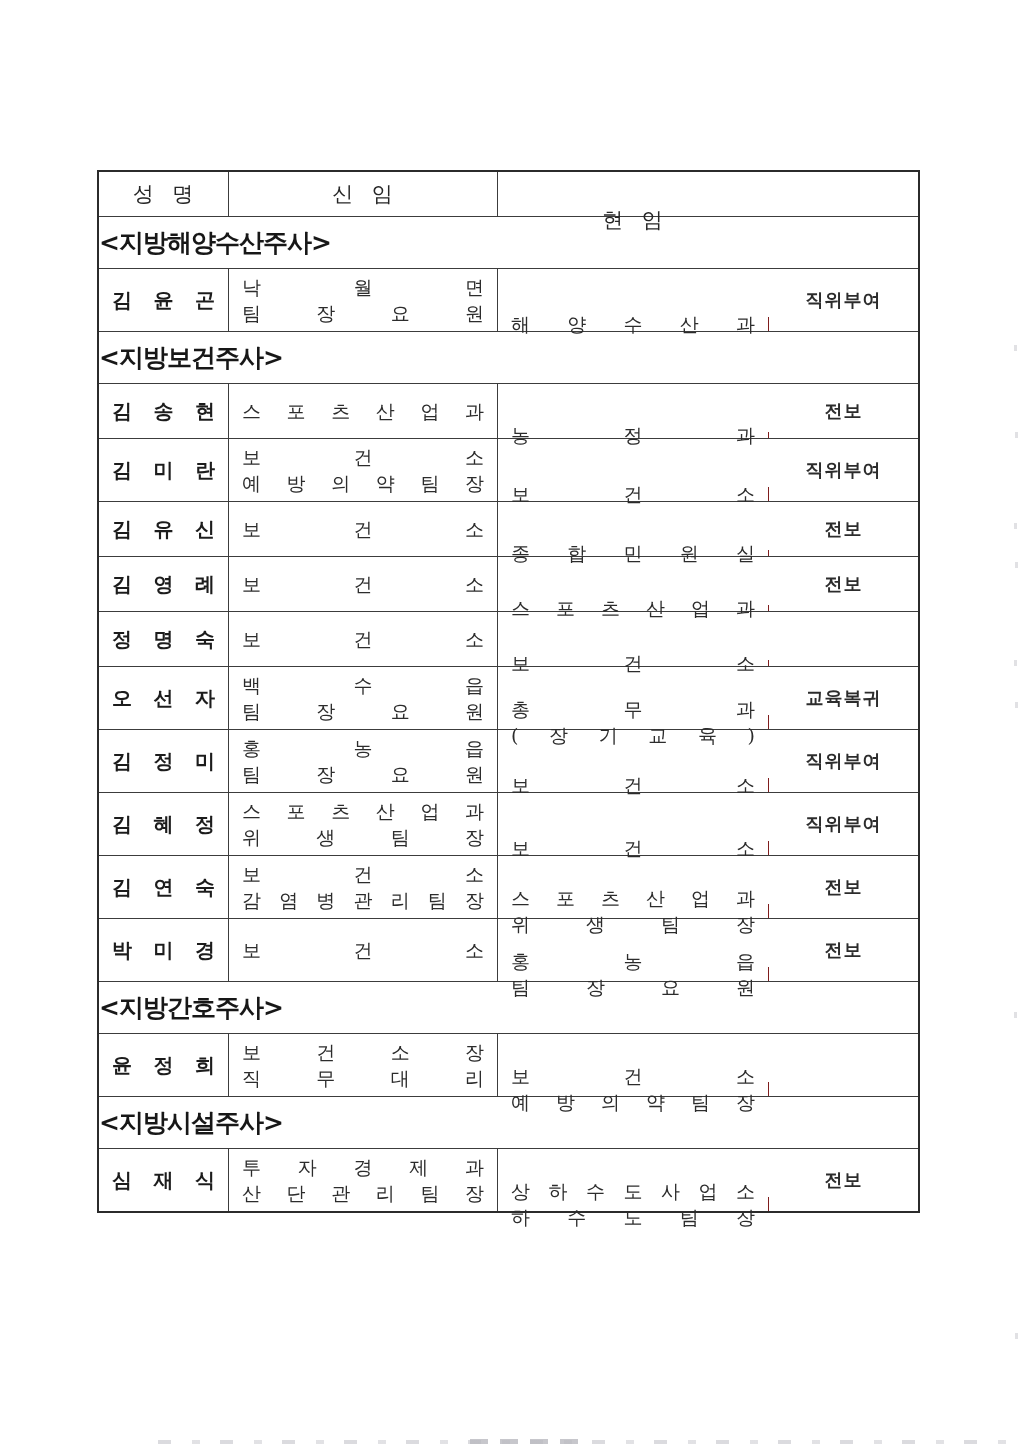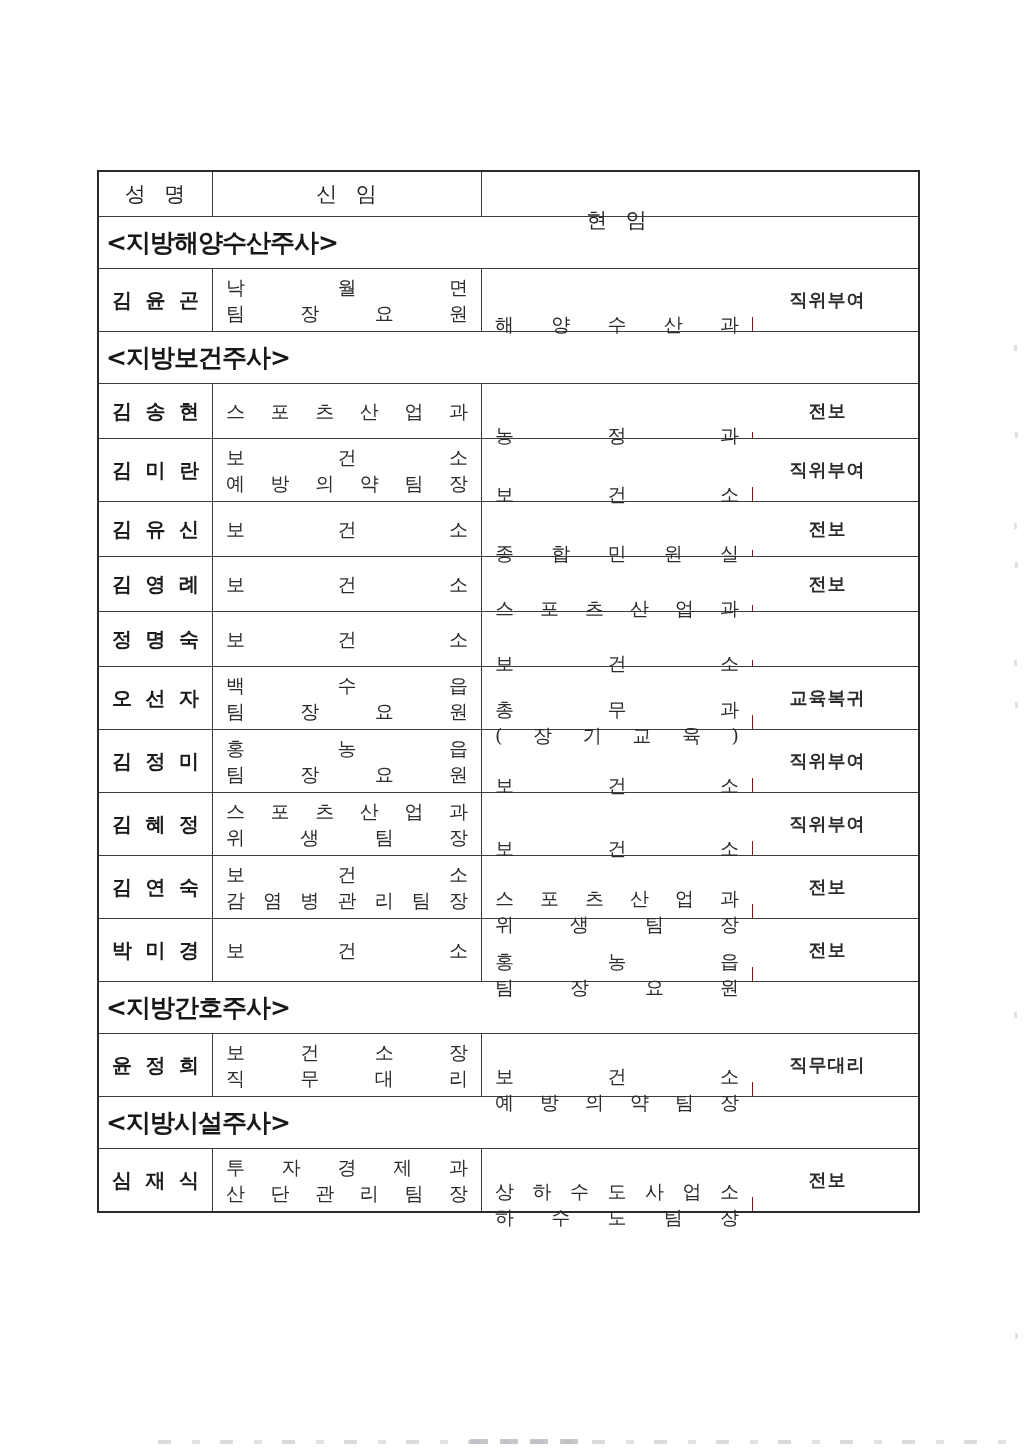--- a/index.html
+++ b/index.html
@@ -26,37 +26,36 @@
   .header-row { height: 44px; }
   .section-row { height: 52px; align-items: center; }
   .row-1 { height: 55px; }
   .row-2 { height: 63px; }
   .t-cell {
     box-sizing: border-box;
     display: flex;
     flex-direction: column;
     justify-content: center;
   }
-  .c0 { width: 114px; border-right: 1px solid #3c3c3c; text-align: center; }
+  .c0 { width: 130px; border-right: 1px solid #3c3c3c; text-align: center; }
   .c1 { width: 269px; border-right: 1px solid #3c3c3c; }
   .c2 { width: 271px; border-right: 1px solid #7f1d1d; margin-top: 48px; }
   .c3 { width: 149px; border-right: none; }
   .h-cell {
     align-items: center;
     font-size: 21px;
     color: #262626;
     word-spacing: 10px;
     letter-spacing: 1px;
   }
   .section-title {
     font-family: "DejaVu Sans", "Liberation Sans", sans-serif;
     font-weight: 700;
     font-size: 25px;
     color: #171717;
-    padding-left: 7px;
     letter-spacing: -1px;
     white-space: nowrap;
   }
   .name-cell {
     padding: 0 13px;
     font-family: "DejaVu Sans", "Liberation Sans", sans-serif;
     font-weight: 700;
     font-size: 20px;
     color: #1c1c1c;
   }
@@ -491,21 +490,20 @@
           </div>
           <div class="dist-line">
             <span>예</span>
             <span>방</span>
             <span>의</span>
             <span>약</span>
             <span>팀</span>
             <span>장</span>
           </div>
         </div>
-        <div class="t-cell note-cell c3">직무대리</div>
       </div>
       <div class="t-row section-row">
         <div class="section-title">&lt;지방시설주사&gt;</div>
       </div>
       <div class="t-row data-row row-2">
         <div class="t-cell name-cell c0">
           <div class="dist-line">
             <span>심</span>
             <span>재</span>
             <span>식</span>

